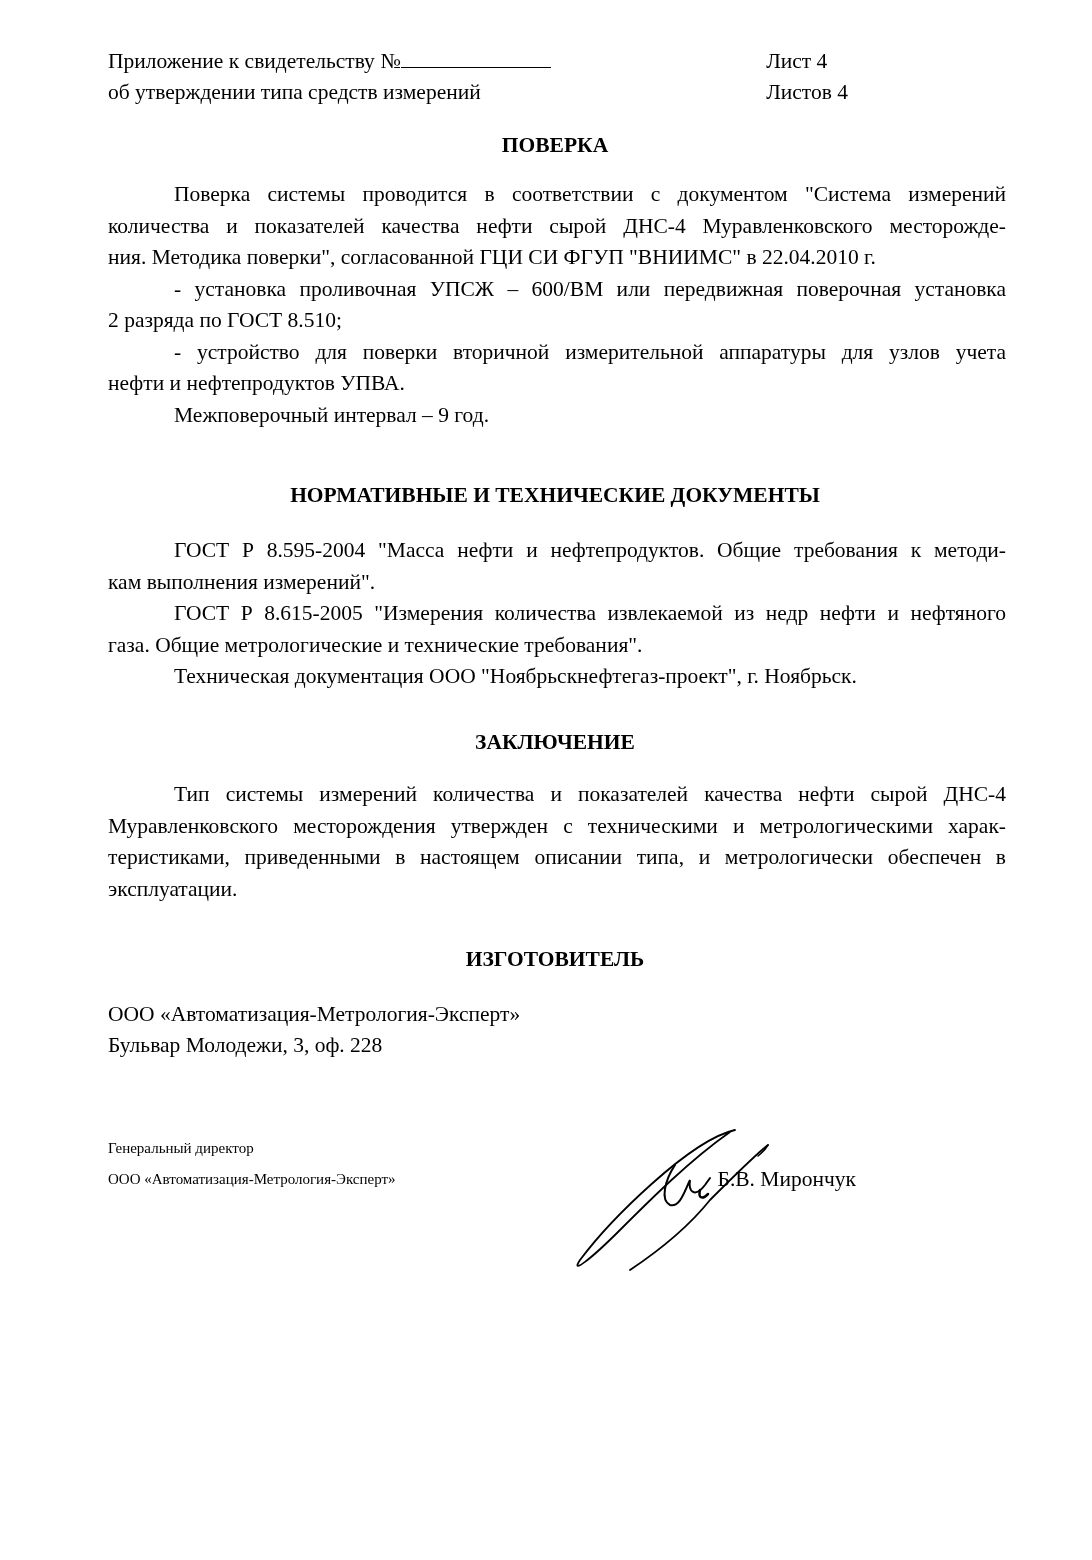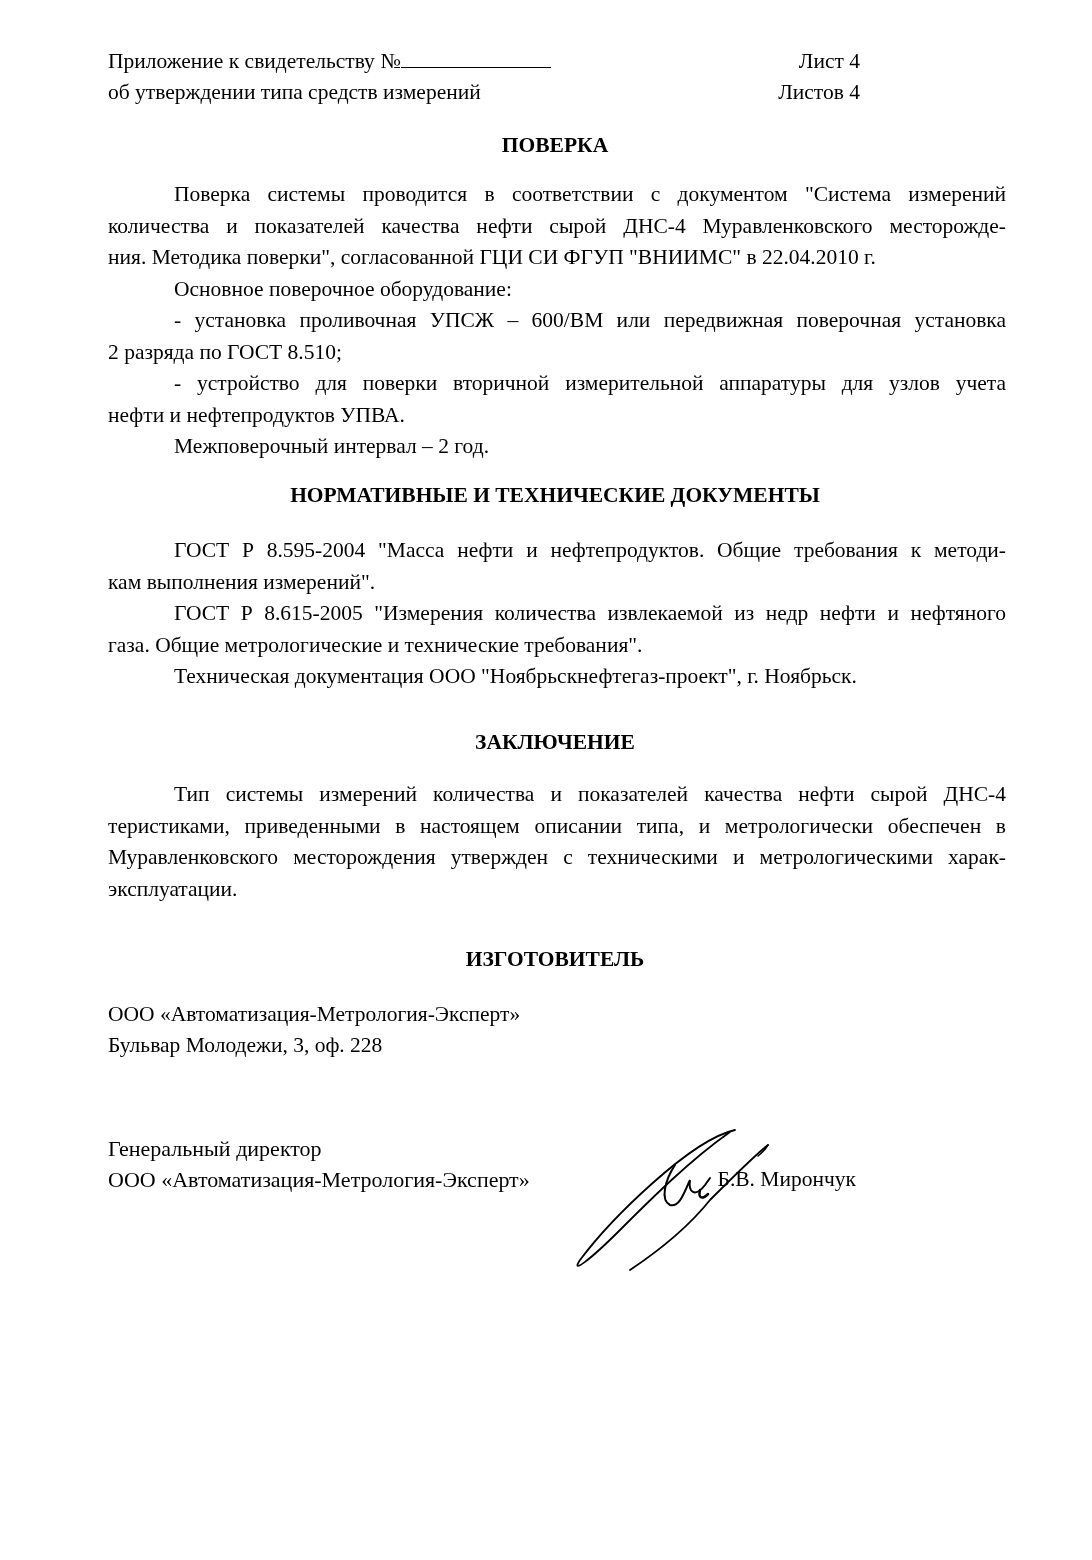--- a/index.html
+++ b/index.html
@@ -1,29 +1,29 @@
 <!DOCTYPE html>
 <html><head>
 <meta charset="utf-8">
 <style>
   html, body { margin: 0; padding: 0; background: #ffffff; }
   body { width: 1092px; height: 1560px; position: relative; overflow: hidden;
          font-family: "Liberation Serif", "DejaVu Serif", serif; color: #000; }
   .page { position: absolute; left: 0; top: 0; width: 976px; height: 1560px; }
   .abs { position: absolute; white-space: nowrap; font-size: 21.5px; line-height: 31px; }
   .hdr-left { left: 108px; top: 46px; }
-  .hdr-right { right: 116px; top: 46px; text-align: right; }
+  .hdr-right { right: 128px; top: 46px; }
   .blank { display: inline-block; width: 150px; border-bottom: 1.5px solid #000; height: 20px; vertical-align: baseline; }
   .heading { position: absolute; left: 0; width: 1110px; text-align: center; font-weight: bold; font-size: 21.5px; line-height: 30px; }
   .block { position: absolute; left: 108px; width: 898px; font-size: 21.5px; line-height: 31.5px; text-align: justify; }
   .line { display: block; white-space: nowrap; }
   .jl { display: block; text-align: justify; text-align-last: justify; white-space: normal; }
   .ind { padding-left: 66px; }
   .addr { position: absolute; left: 108px; font-size: 21.5px; line-height: 31px; white-space: nowrap; }
-  .sign-left { position: absolute; left: 108px; top: 1133px; font-size: 22px; line-height: 31px; white-space: nowrap; }
+  .sign-left { position: absolute; left: 108px; top: 1133px; font-size: 15px; line-height: 31px; white-space: nowrap; }
   .sign-name { position: absolute; right: 120px; top: 1164px; font-size: 21.5px; line-height: 31px; }
   .signature { position: absolute; left: 570px; top: 1120px; width: 210px; height: 160px; }
 </style>
 </head>
 <body>
 
 <div class="page">
 
   <div class="abs hdr-left">
     <div><span>Приложение к свидетельству №</span><span class="blank"></span></div>
@@ -32,42 +32,41 @@
   <div class="abs hdr-right">
     <div>Лист 4</div>
     <div>Листов 4</div>
   </div>
 
   <div class="heading" style="top:130px;">ПОВЕРКА</div>
   <div class="block" style="top:179px;">
     <span class="jl ind">Поверка системы проводится в соответствии с документом "Система измерений</span>
     <span class="jl">количества и показателей качества нефти сырой ДНС-4 Муравленковского месторожде-</span>
     <span class="line">ния. Методика поверки", согласованной ГЦИ СИ ФГУП "ВНИИМС" в 22.04.2010 г.</span>
-    <span class="line ind">Основное поверочное оборудование:</span>
     <span class="jl ind">- установка проливочная УПСЖ – 600/ВМ или передвижная поверочная установка</span>
     <span class="line">2 разряда по ГОСТ 8.510;</span>
     <span class="jl ind">- устройство для поверки вторичной измерительной аппаратуры для узлов учета</span>
     <span class="line">нефти и нефтепродуктов УПВА.</span>
-    <span class="line ind">Межповерочный интервал – 2 год.</span>
+    <span class="line ind">Межповерочный интервал – 9 год.</span>
   </div>
 
   <div class="heading" style="top:480px;">НОРМАТИВНЫЕ И ТЕХНИЧЕСКИЕ ДОКУМЕНТЫ</div>
   <div class="block" style="top:535px;">
     <span class="jl ind">ГОСТ Р 8.595-2004 "Масса нефти и нефтепродуктов. Общие требования к методи-</span>
     <span class="line">кам выполнения измерений".</span>
     <span class="jl ind">ГОСТ Р 8.615-2005 "Измерения количества извлекаемой из недр нефти и нефтяного</span>
     <span class="line">газа. Общие метрологические и технические требования".</span>
     <span class="line ind">Техническая документация ООО "Ноябрьскнефтегаз-проект", г. Ноябрьск.</span>
   </div>
 
   <div class="heading" style="top:727px;">ЗАКЛЮЧЕНИЕ</div>
   <div class="block" style="top:779px;">
     <span class="jl ind">Тип системы измерений количества и показателей качества нефти сырой ДНС-4</span>
+    <span class="jl">Муравленковского месторождения утвержден с техническими и метрологическими харак-</span>
     <span class="jl">теристиками, приведенными в настоящем описании типа, и метрологически обеспечен в</span>
-    <span class="jl">Муравленковского месторождения утвержден с техническими и метрологическими харак-</span>
     <span class="line">эксплуатации.</span>
   </div>
 
   <div class="heading" style="top:944px;">ИЗГОТОВИТЕЛЬ</div>
   <div class="addr" style="top:999px;">
     <div>ООО «Автоматизация-Метрология-Эксперт»</div>
     <div>Бульвар Молодежи, 3, оф. 228</div>
   </div>
 
   <div class="sign-left">

